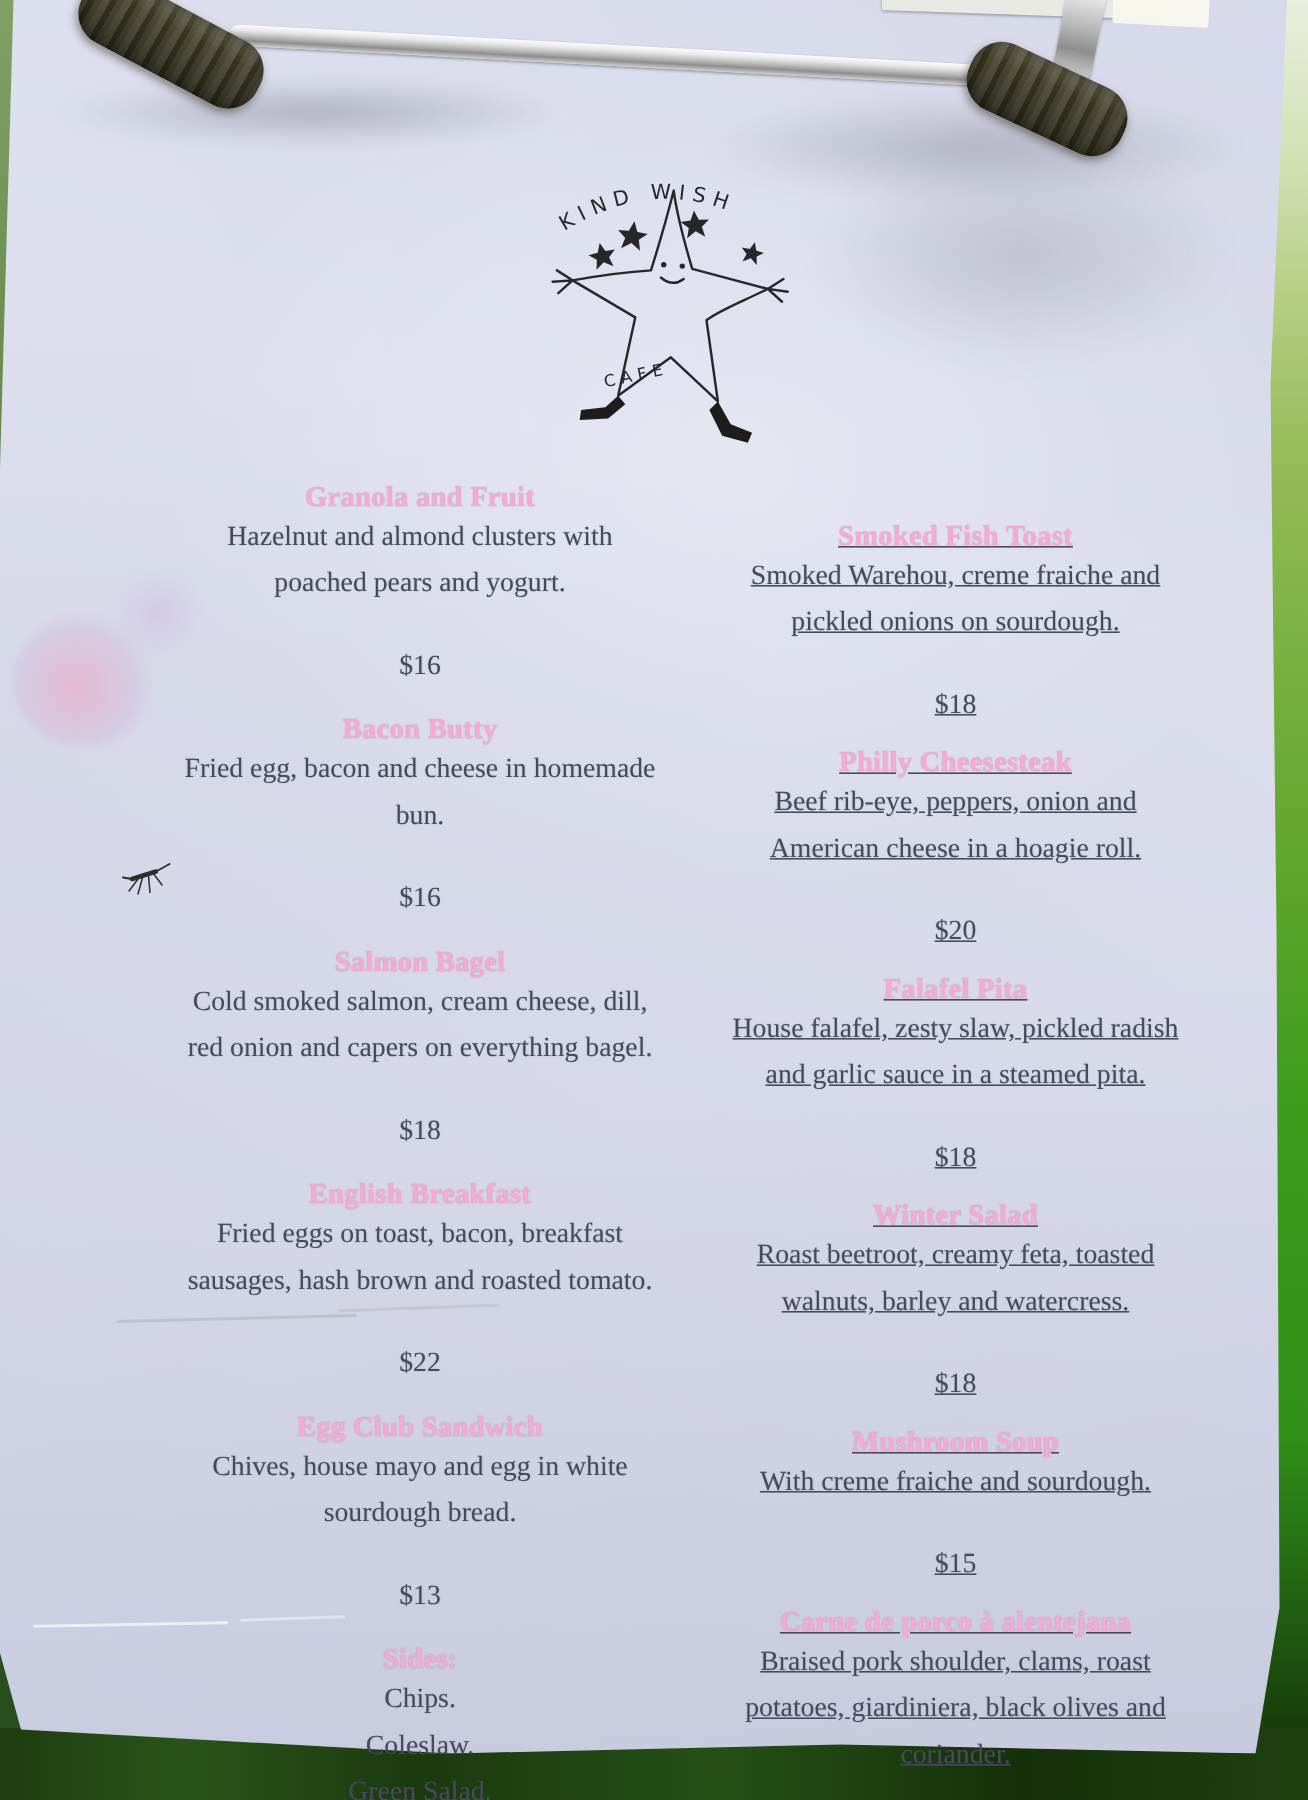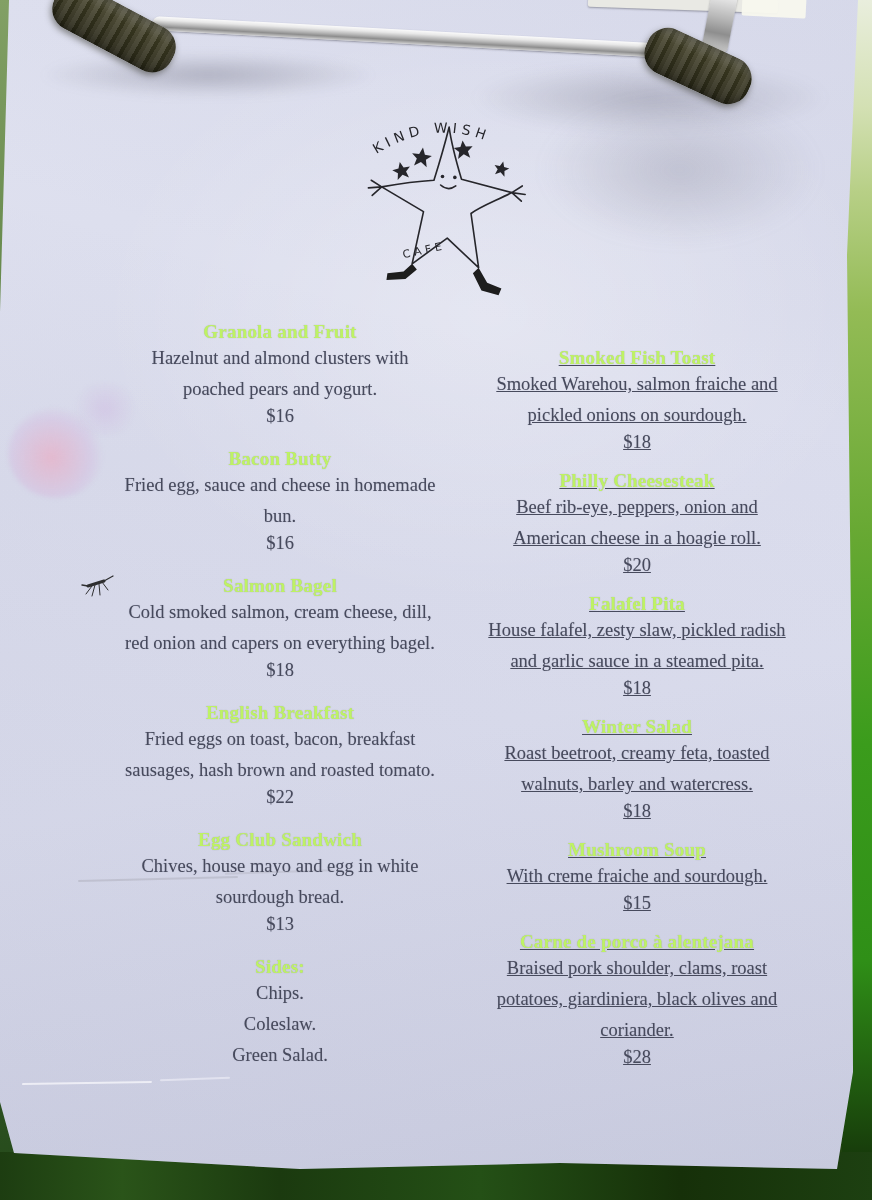--- a/index.html
+++ b/index.html
@@ -52,25 +52,25 @@
   .grip-left{left:48px;top:4px;width:132px;transform:rotate(28deg);}
   .grip-right{left:642px;top:42px;width:112px;transform:rotate(25deg);}
   
   .logo{position:absolute;left:338px;top:104px;}
   
   .col{position:absolute;text-align:center;color:#474a5d;}
   .col-left{left:85px;top:320px;width:390px;}
   .col-right{left:462px;top:346px;width:350px;}
   .item{margin-bottom:19px;}
   .col-right .item{margin-bottom:15px;text-decoration:underline;}
-  .item-name{font-weight:bold;font-size:19px;line-height:23px;color:#bef264;
+  .item-name{font-weight:bold;font-size:19px;line-height:23px;color:#f9a8d4;
     text-shadow:0 0 1px rgba(52,55,74,0.35);letter-spacing:.2px;}
   .item-desc{font-size:18.5px;line-height:31px;white-space:pre-line;
     text-shadow:0 0 1px rgba(71,74,93,0.30);}
-  .item-price{font-size:18.5px;line-height:23px;text-shadow:0 0 1px rgba(71,74,93,0.30);}
+  .item-price{font-size:18.5px;line-height:23px;text-shadow:0 0 1px rgba(71,74,93,0.30);margin-top:28px;}
   .bug{position:absolute;left:80px;top:568px;opacity:.9;}
 </style>
 </head>
 <body>
 
 <div id="photo">
 
   <div class="bg-right"></div>
   <div class="bg-left"></div>
   <div class="bg-bottom"></div>
@@ -142,21 +142,21 @@
 
   <div class="col col-left">
     <div class="item">
       <div class="item-name">Granola and Fruit</div>
       <div class="item-desc">Hazelnut and almond clusters with
 poached pears and yogurt.</div>
       <div class="item-price">$16</div>
     </div>
     <div class="item">
       <div class="item-name">Bacon Butty</div>
-      <div class="item-desc">Fried egg, sauce and cheese in homemade
+      <div class="item-desc">Fried egg, bacon and cheese in homemade
 bun.</div>
       <div class="item-price">$16</div>
     </div>
     <div class="item">
       <div class="item-name">Salmon Bagel</div>
       <div class="item-desc">Cold smoked salmon, cream cheese, dill,
 red onion and capers on everything bagel.</div>
       <div class="item-price">$18</div>
     </div>
     <div class="item">
@@ -175,21 +175,21 @@
       <div class="item-name">Sides:</div>
       <div class="item-desc">Chips.
 Coleslaw.
 Green Salad.</div>
     </div>
   </div>
 
   <div class="col col-right">
     <div class="item">
       <div class="item-name">Smoked Fish Toast</div>
-      <div class="item-desc">Smoked Warehou, salmon fraiche and
+      <div class="item-desc">Smoked Warehou, creme fraiche and
 pickled onions on sourdough.</div>
       <div class="item-price">$18</div>
     </div>
     <div class="item">
       <div class="item-name">Philly Cheesesteak</div>
       <div class="item-desc">Beef rib-eye, peppers, onion and
 American cheese in a hoagie roll.</div>
       <div class="item-price">$20</div>
     </div>
     <div class="item">

